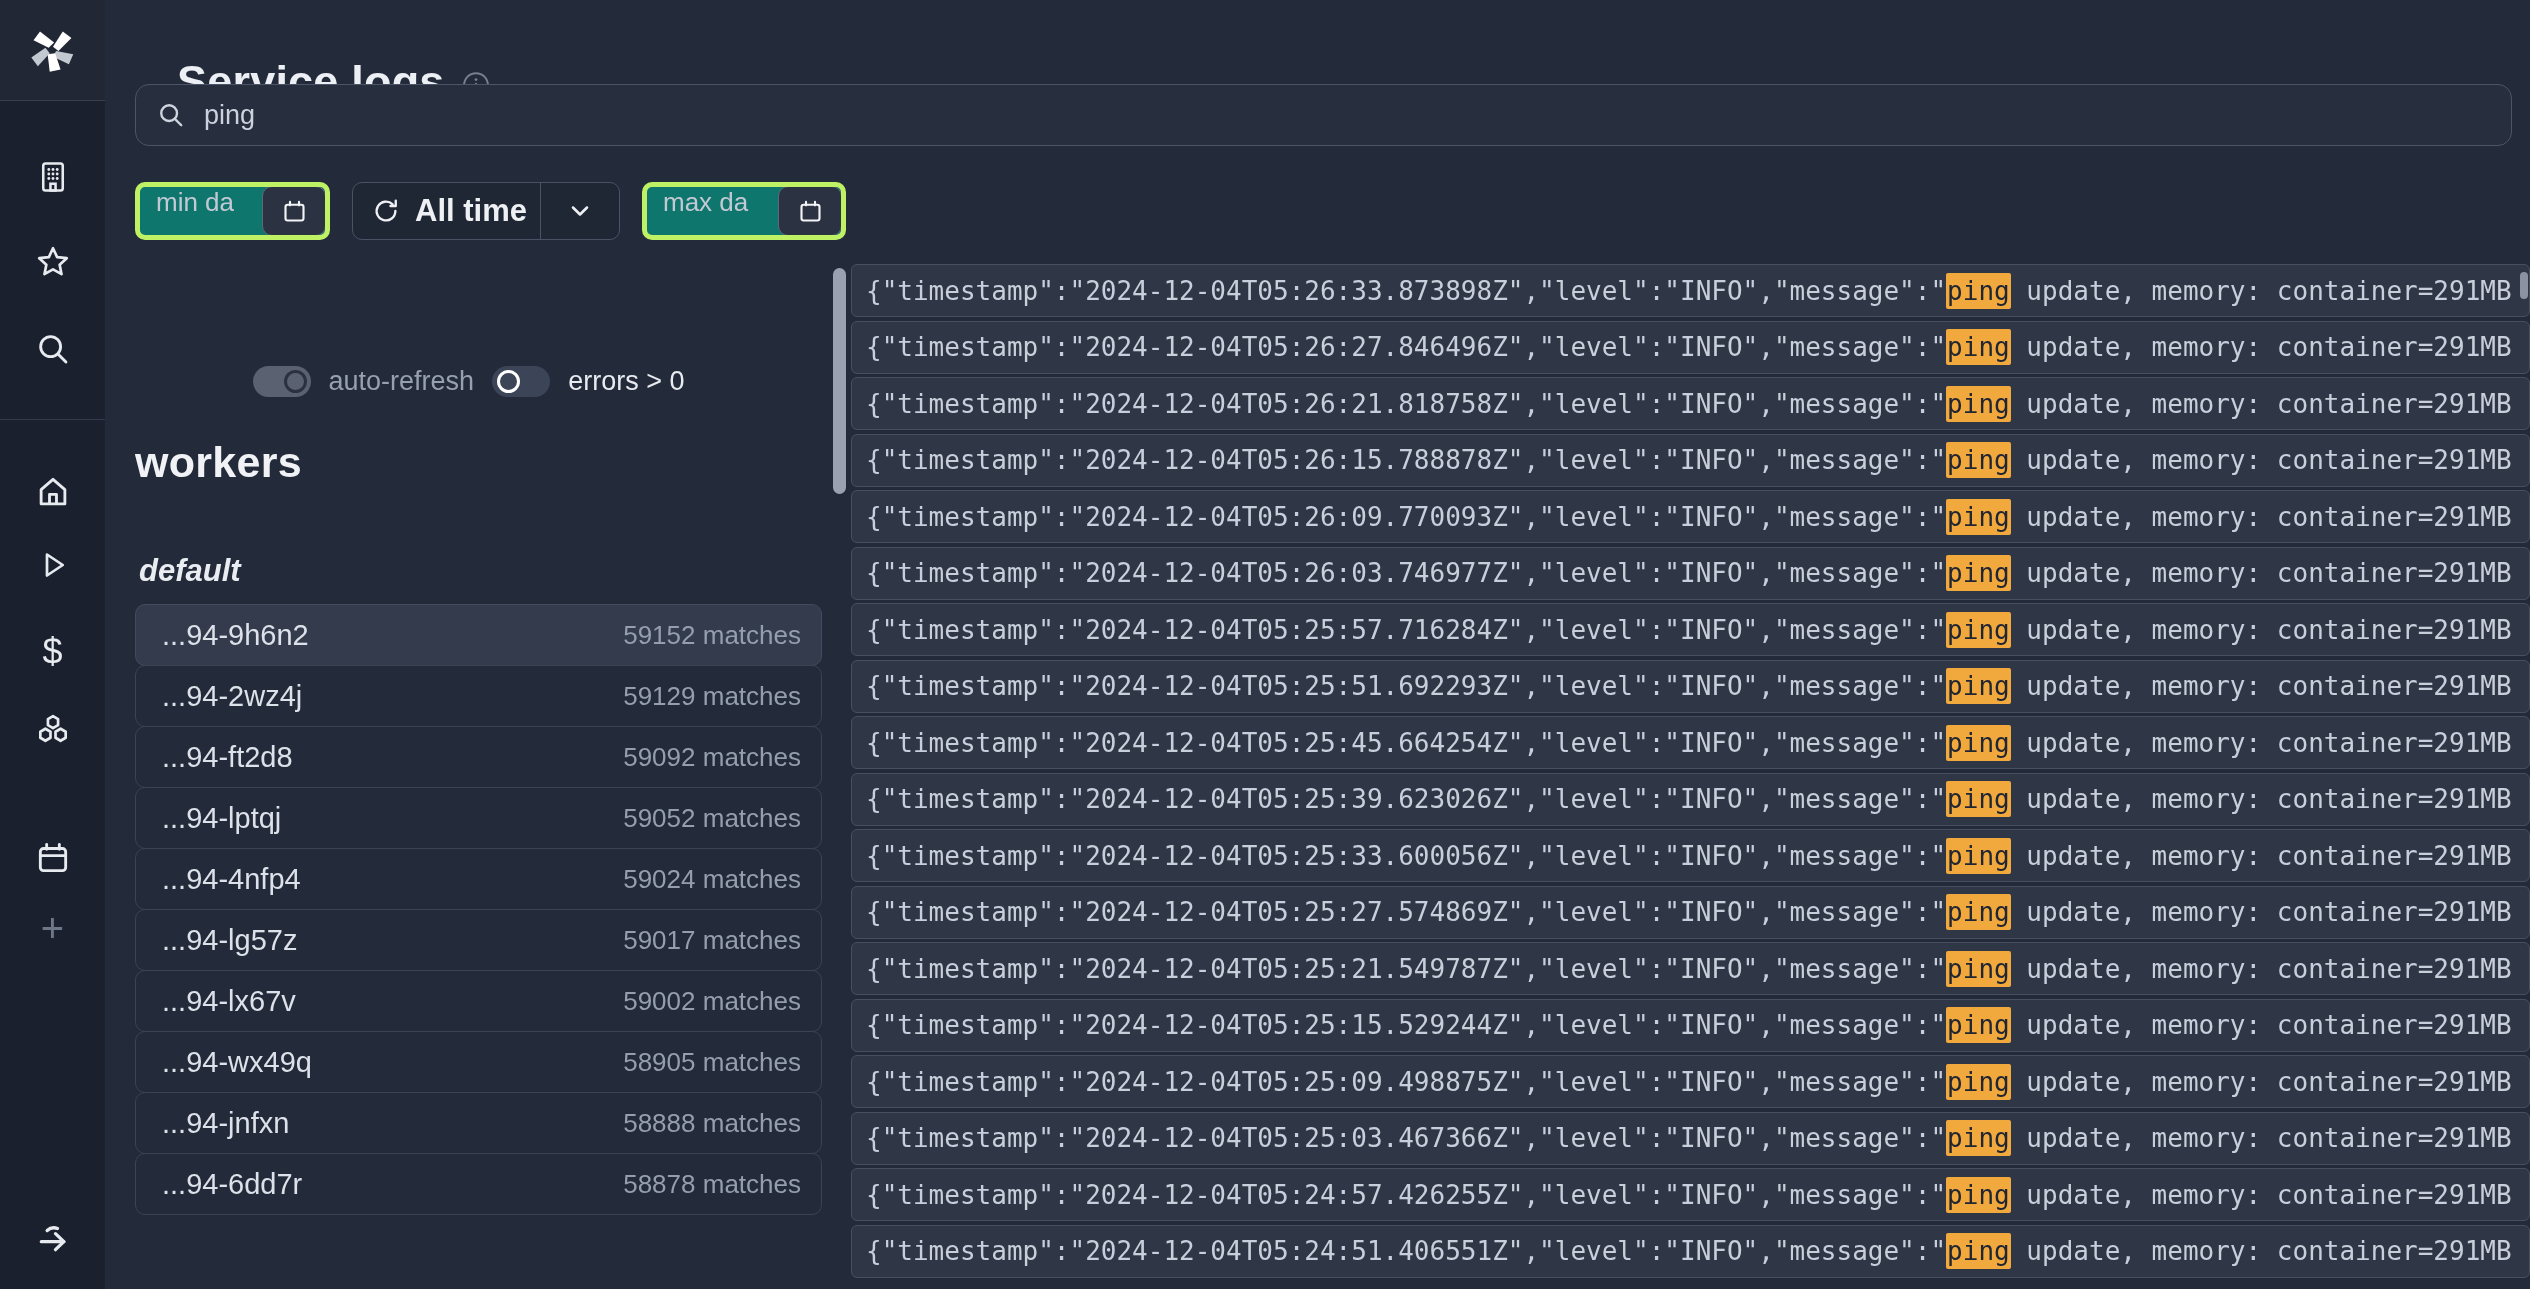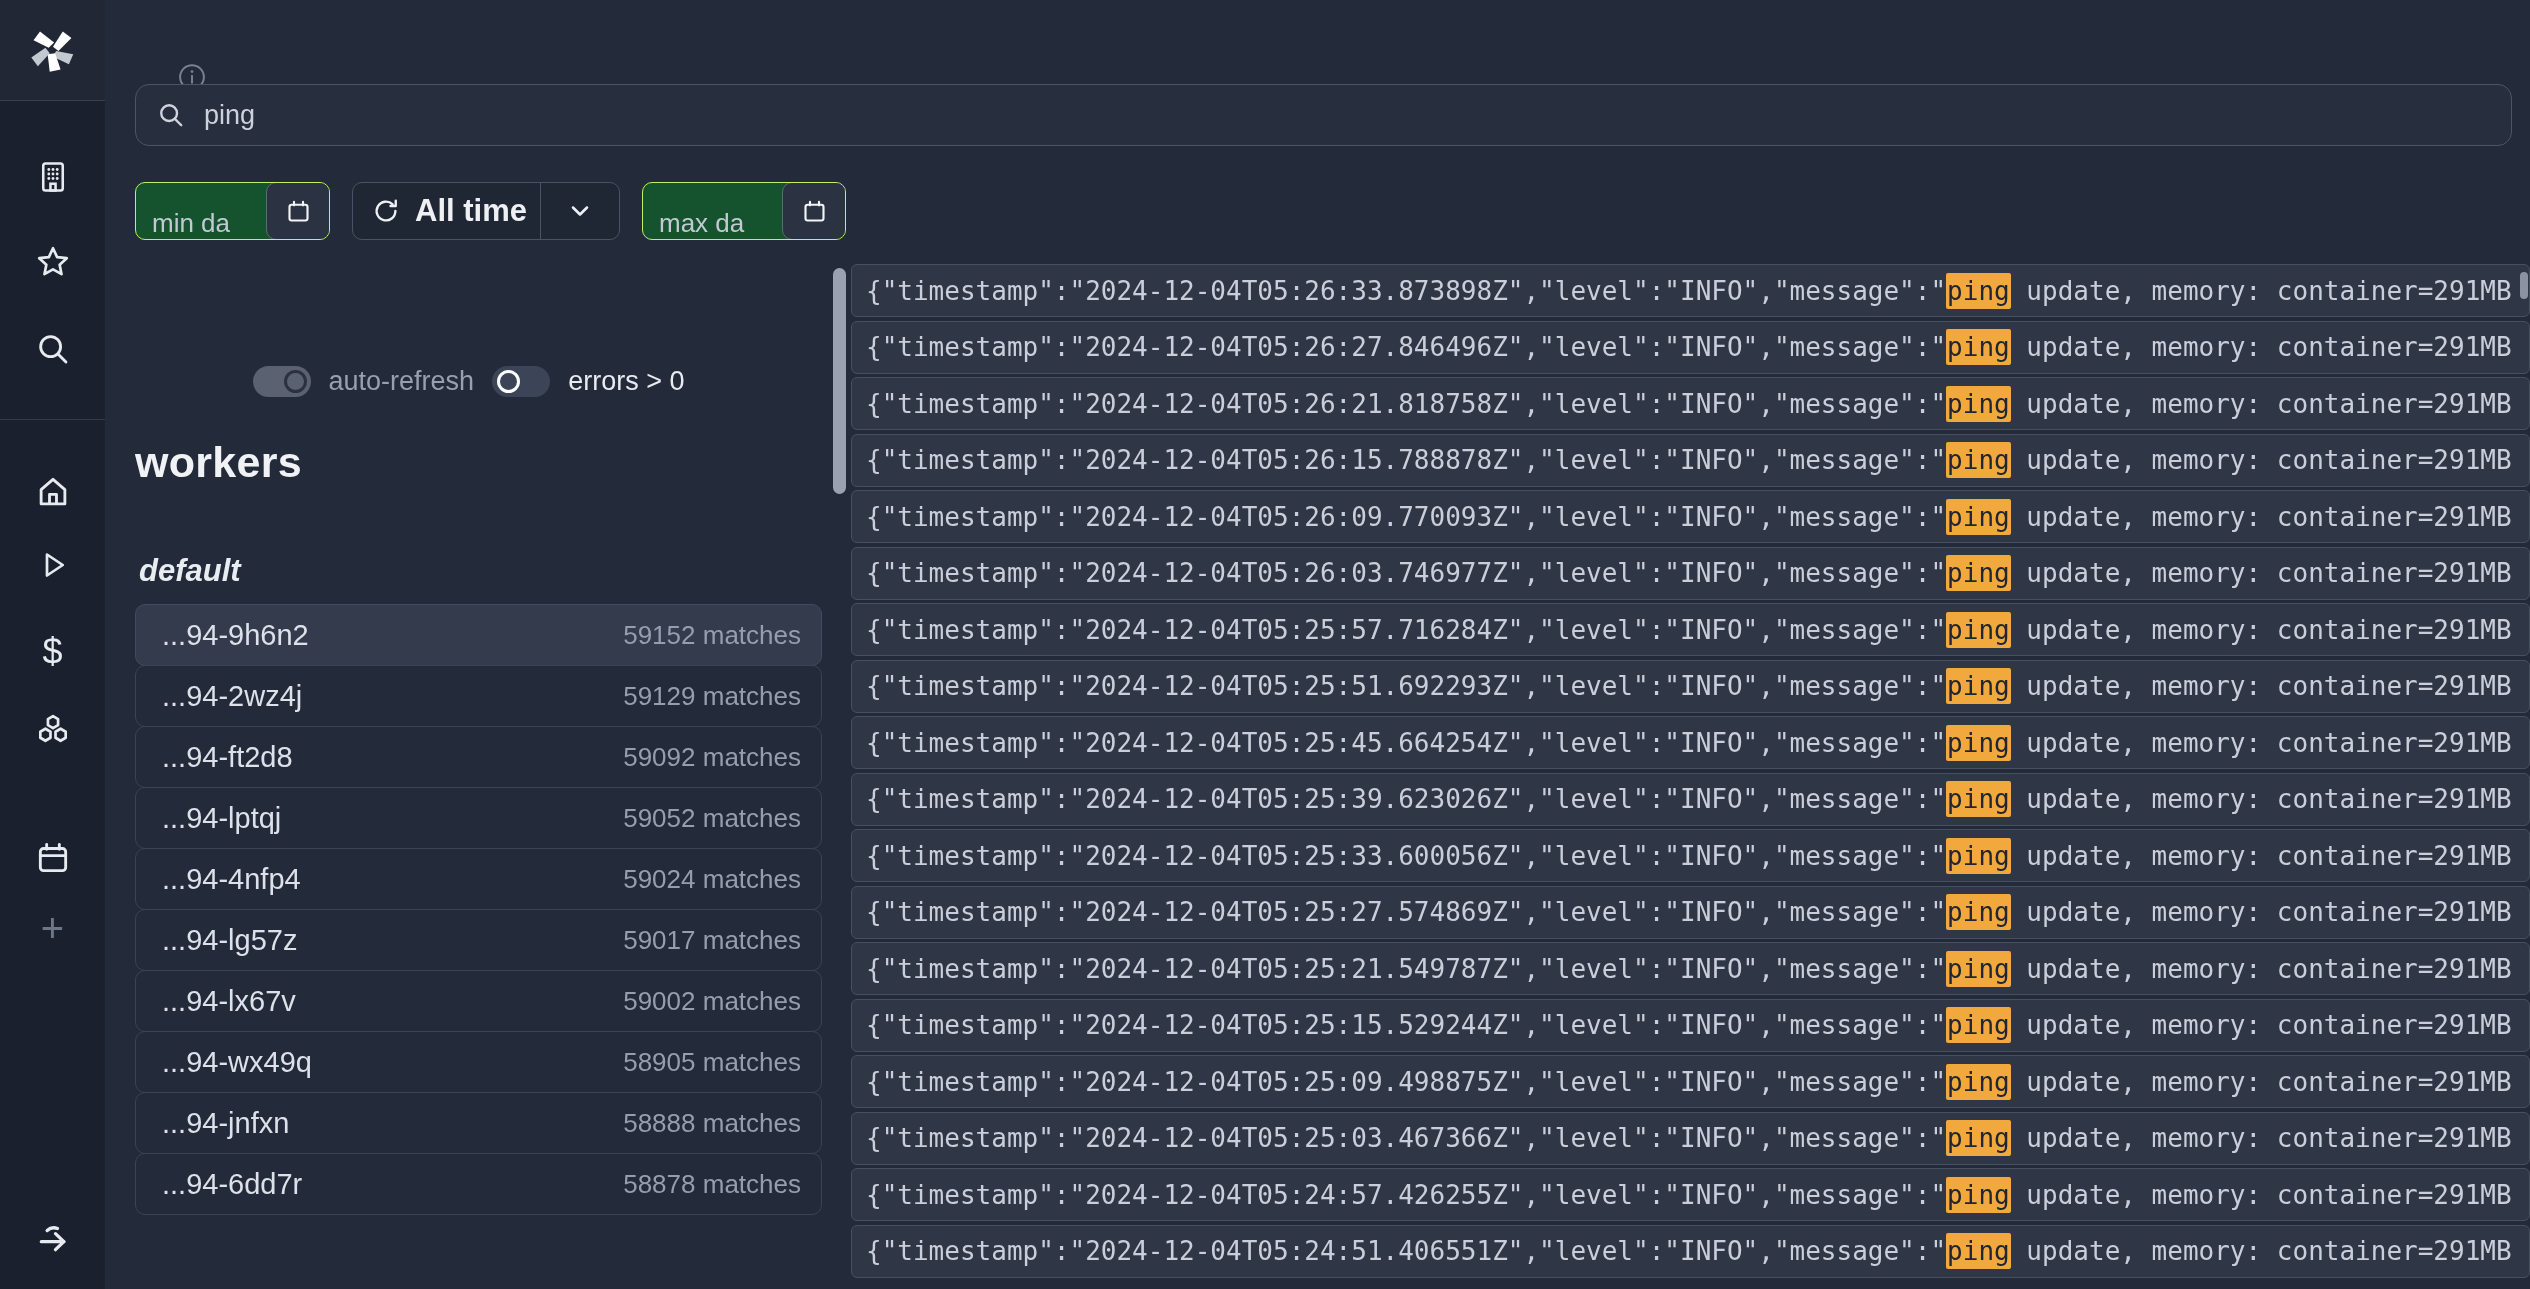--- a/index.html
+++ b/index.html
@@ -38,22 +38,22 @@
   }
   .search-wrap input {
     flex:1; background:transparent; border:none; outline:none;
     color:#ccd2dd; font-size:27px; font-family:"Liberation Sans",sans-serif;
     margin-left:18px;
   }
 
   
   .filter-row { position:absolute; top:182px; left:30px; display:flex; align-items:stretch; height:58px; }
   .date-field {
-    position:relative; background:#14532d; border:1px solid #bef264; border-radius:10px;
-    display:flex; align-items:flex-end; padding-left:16px; overflow:hidden;
+    position:relative; background:#0f766e; border:5px solid #bef264; border-radius:10px;
+    display:flex; align-items:flex-start; padding-left:16px; overflow:hidden;
     color:#c3c9d4; font-size:26px;
   }
   .date-field.min { width:195px; }
   .date-field.max { width:204px; margin-left:22px; }
   .cal-btn {
     position:absolute; right:-1px; top:-1px; bottom:-1px; width:64px;
     background:#2b3342; border:1.5px solid #5f6879; border-radius:10px;
     display:flex; align-items:center; justify-content:center; cursor:pointer;
   }
   .range-button {
@@ -193,20 +193,21 @@
       <path d="M8.5 6.3 a6 6 0 0 1 6.2 -1.2"></path>
       <line x1="5" y1="13" x2="18.5" y2="13"></line>
       <path d="M13.5 8.2 L18.5 13 L13.5 17.8"></path>
     </svg>
   </div>
 </aside>
 
 <main class="main">
 
   <div class="page-title-row">
+    <span class="page-title">Service logs</span>
     <svg class="info-icon" viewBox="0 0 24 24" fill="none" stroke="#79818f" stroke-width="1.6">
       <circle cx="12" cy="12" r="9.5"></circle>
       <line x1="12" y1="11" x2="12" y2="16.5" stroke-linecap="round"></line>
       <circle cx="12" cy="7.6" r="1.1" fill="#79818f" stroke="none"></circle>
     </svg>
   </div>
 
   <div class="search-wrap">
     <svg width="30" height="30" viewBox="0 0 24 24" fill="none" stroke="#cfd5df" stroke-width="1.9" stroke-linecap="round">
       <circle cx="10.5" cy="10.5" r="6.3"></circle>

